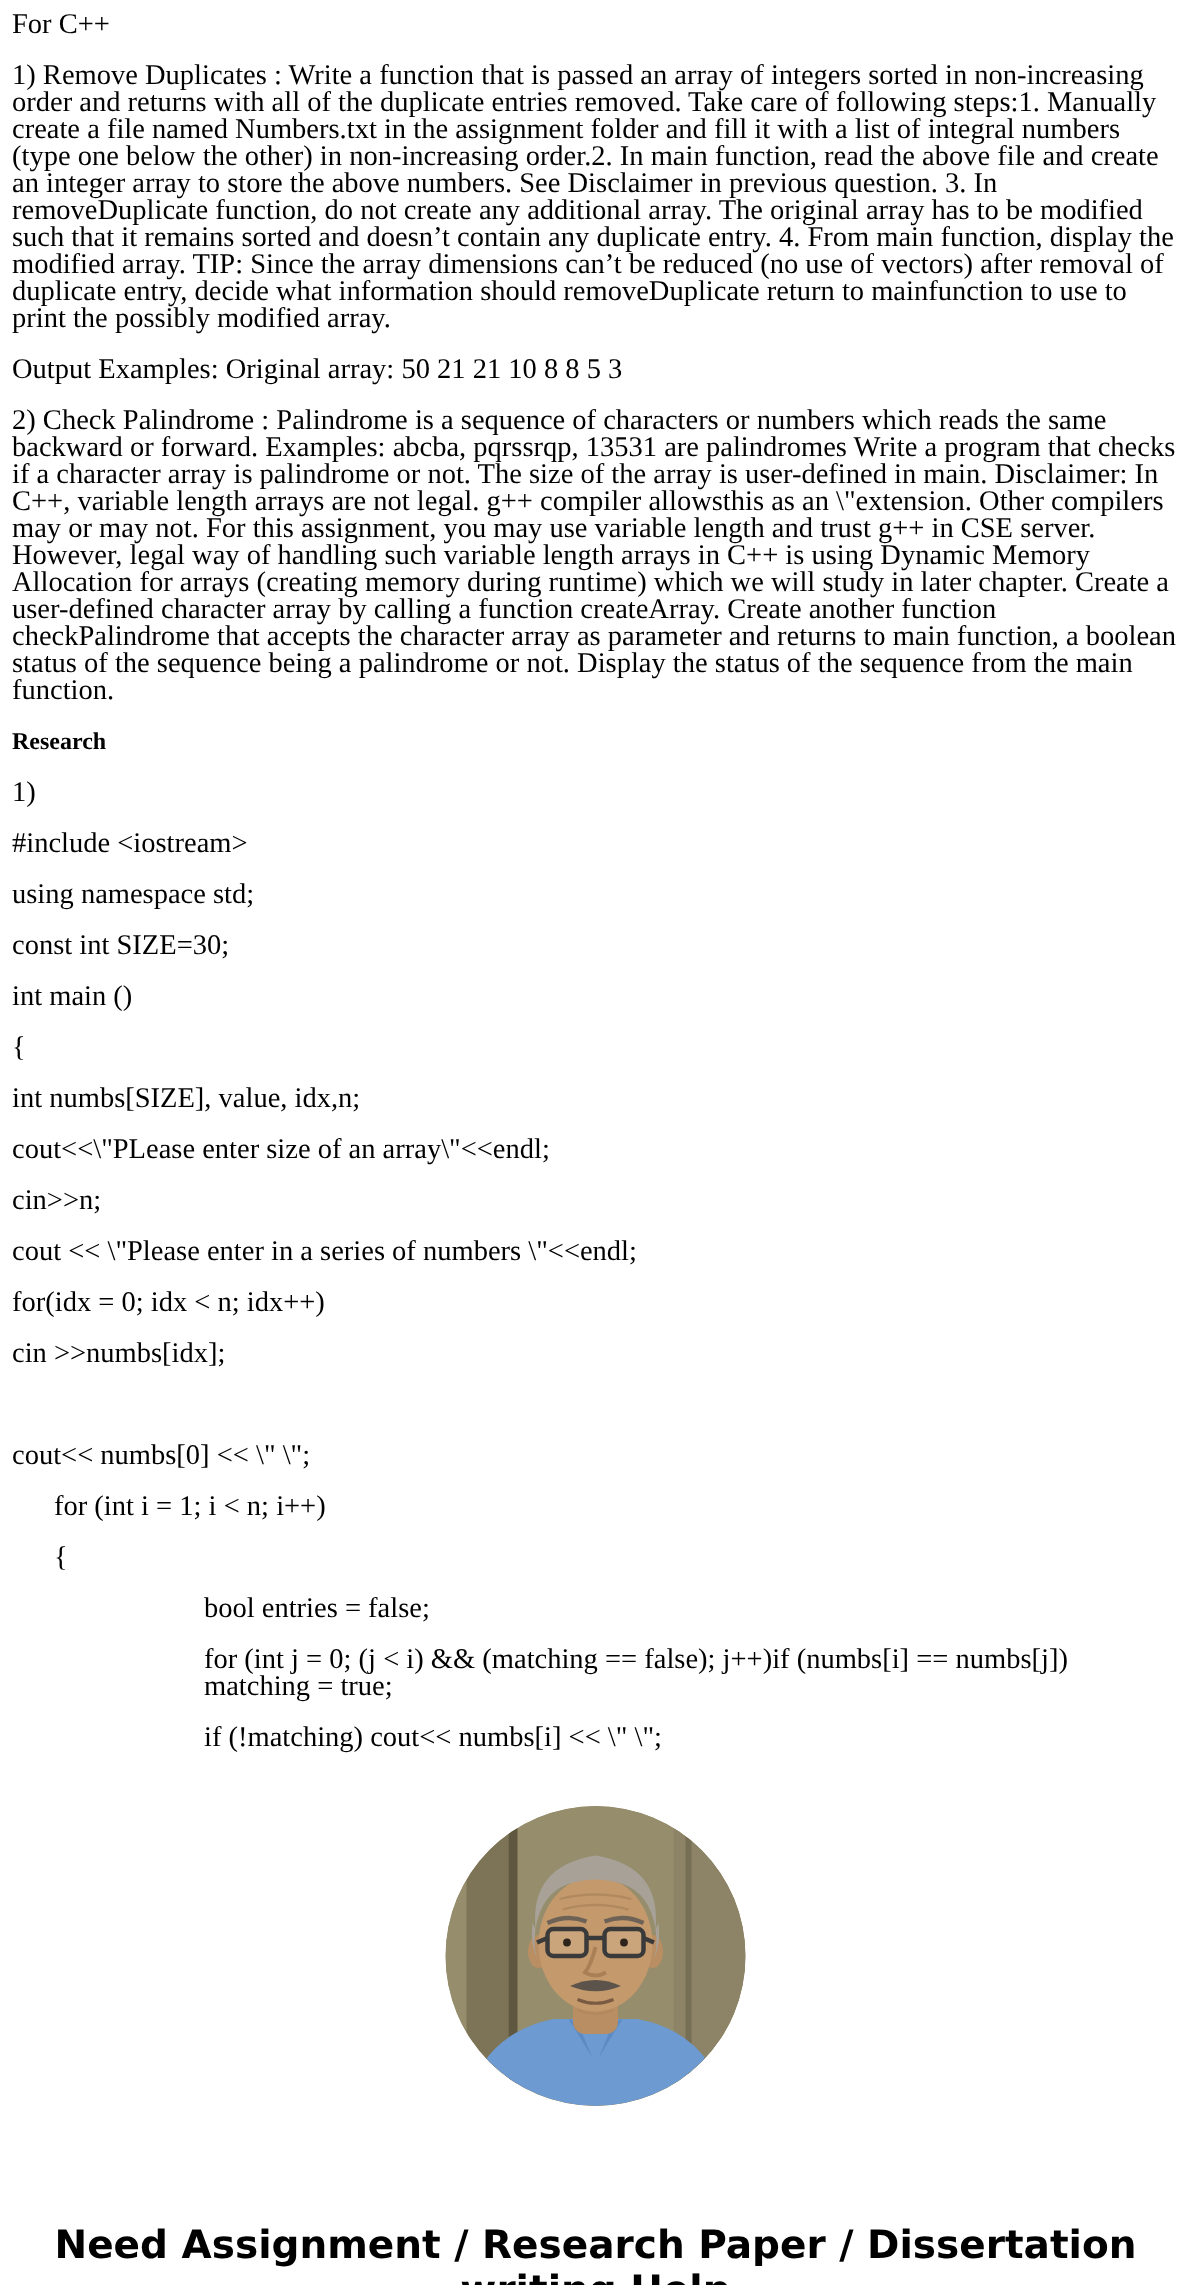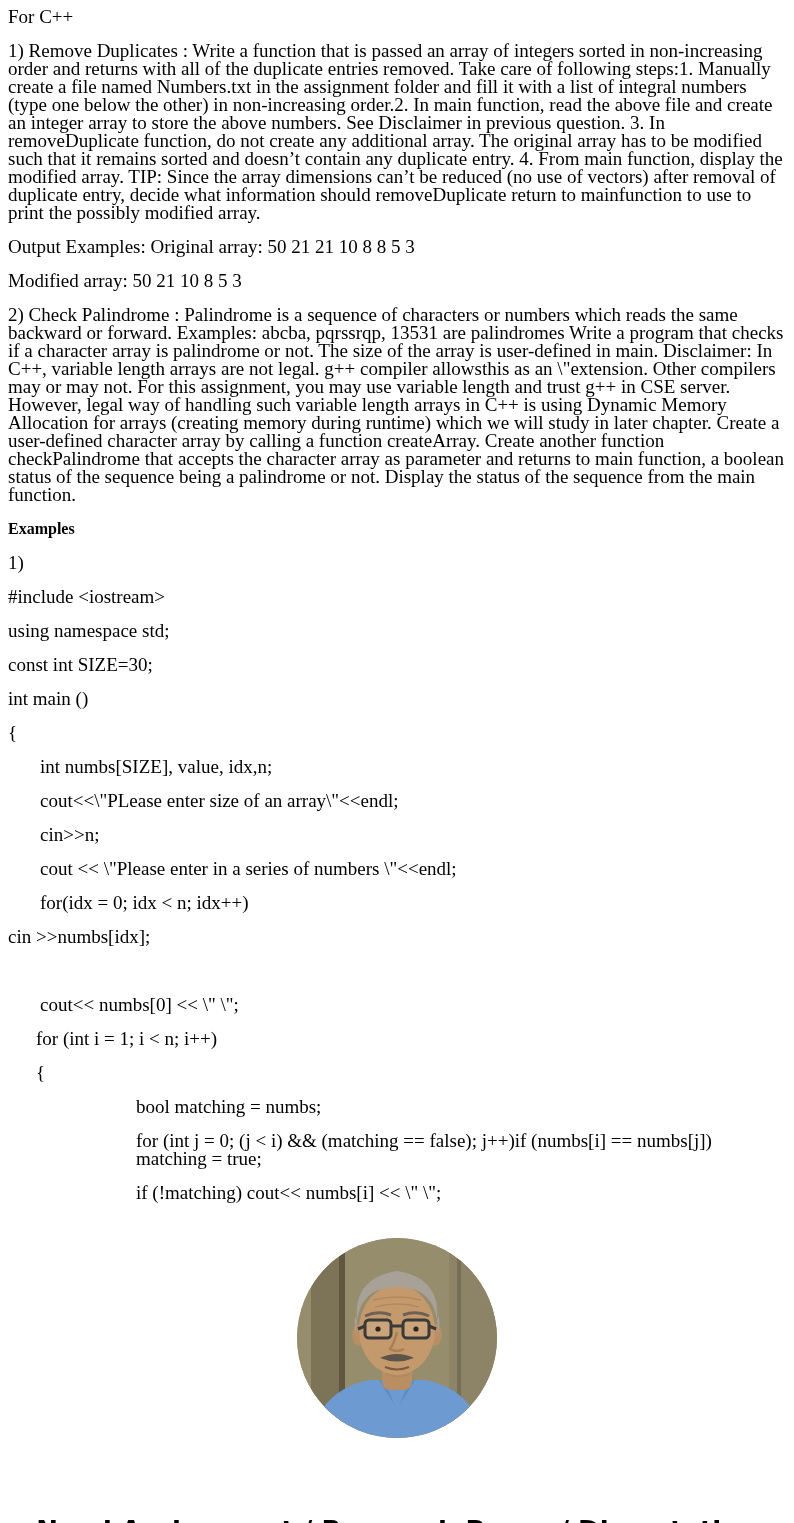--- a/index.html
+++ b/index.html
@@ -18,21 +18,21 @@
     margin: 16px 0;
     word-spacing: normal;
   }
   .page > .para:first-child { margin-top: 0; }
   .heading-bold {
     font-weight: bold;
     font-size: 16px;
   }
   
   .ind0  { margin-left: 0; }
-  .ind1  { margin-left: 32px; }
+  .ind1  { }
   .ind1b { }
   .ind2  { margin-left: 28px; }
   .ind4  { margin-left: 128px; }
   .blank { min-height: 18px; }
 
   .photo-wrap {
     width: 200px;
     height: 200px;
     border-radius: 50%;
     overflow: hidden;
@@ -55,45 +55,44 @@
 <body>
 
 <div class="page">
 
   <p class="para">For C++</p>
 
   <p class="para">1) Remove Duplicates : Write a function that is passed an array of integers sorted in non-increasing order and returns with all of the duplicate entries removed. Take care of following steps:1. Manually create a file named Numbers.txt in the assignment folder and fill it with a list of integral numbers (type one below the other) in non-increasing order.2. In main function, read the above file and create an integer array to store the above numbers. See Disclaimer in previous question. 3. In removeDuplicate function, do not create any additional array. The original array has to be modified such that it remains sorted and doesn’t contain any duplicate entry. 4. From main function, display the modified array. TIP: Since the array dimensions can’t be reduced (no use of vectors) after removal of duplicate entry, decide what information should removeDuplicate return to mainfunction to use to print the possibly modified array.</p>
 
   <p class="para">Output Examples: Original array: 50 21 21 10 8 8 5 3</p>
 
-  <p class="para">Modified array: 50 21 10 8 5 3</p>
 
   <p class="para">2) Check Palindrome : Palindrome is a sequence of characters or numbers which reads the same backward or forward. Examples: abcba, pqrssrqp, 13531 are palindromes Write a program that checks if a character array is palindrome or not. The size of the array is user-defined in main. Disclaimer: In C++, variable length arrays are not legal. g++ compiler allowsthis as an \"extension. Other compilers may or may not. For this assignment, you may use variable length and trust g++ in CSE server. However, legal way of handling such variable length arrays in C++ is using Dynamic Memory Allocation for arrays (creating memory during runtime) which we will study in later chapter. Create a user-defined character array by calling a function createArray. Create another function checkPalindrome that accepts the character array as parameter and returns to main function, a boolean status of the sequence being a palindrome or not. Display the status of the sequence from the main function.</p>
 
-  <p class="para heading-bold">Examples</p>
+  <p class="para heading-bold">Research</p>
 
   <p class="para">1)</p>
 
   <div class="code-block">
     <p class="para ind0">#include &lt;iostream&gt;</p>
     <p class="para ind0">using namespace std;</p>
     <p class="para ind0">const int SIZE=30;</p>
     <p class="para ind0">int main ()</p>
     <p class="para ind0">{</p>
     <p class="para ind1">int numbs[SIZE], value, idx,n;</p>
     <p class="para ind1">cout&lt;&lt;\"PLease enter size of an array\"&lt;&lt;endl;</p>
     <p class="para ind1">cin&gt;&gt;n;</p>
     <p class="para ind1">cout &lt;&lt; \"Please enter in a series of numbers \"&lt;&lt;endl;</p>
     <p class="para ind1">for(idx = 0; idx &lt; n; idx++)</p>
     <p class="para ind1b">cin &gt;&gt;numbs[idx];</p>
     <p class="para ind1 blank"></p>
     <p class="para ind1">cout&lt;&lt; numbs[0] &lt;&lt; \" \";</p>
     <p class="para ind2">for (int i = 1; i &lt; n; i++)</p>
     <p class="para ind2">{</p>
-    <p class="para ind4">bool matching = numbs;</p>
+    <p class="para ind4">bool entries = false;</p>
     <p class="para ind4">for (int j = 0; (j &lt; i) &amp;&amp; (matching == false); j++)if (numbs[i] == numbs[j]) matching = true;</p>
     <p class="para ind4">if (!matching) cout&lt;&lt; numbs[i] &lt;&lt; \" \";</p>
   </div>
 
   <div class="photo-wrap">
     <svg viewBox="0 0 200 200" aria-hidden="true">
       <defs>
         <clipPath id="circ">
             <circle cx="100" cy="100" r="100"></circle>
           </clipPath>

